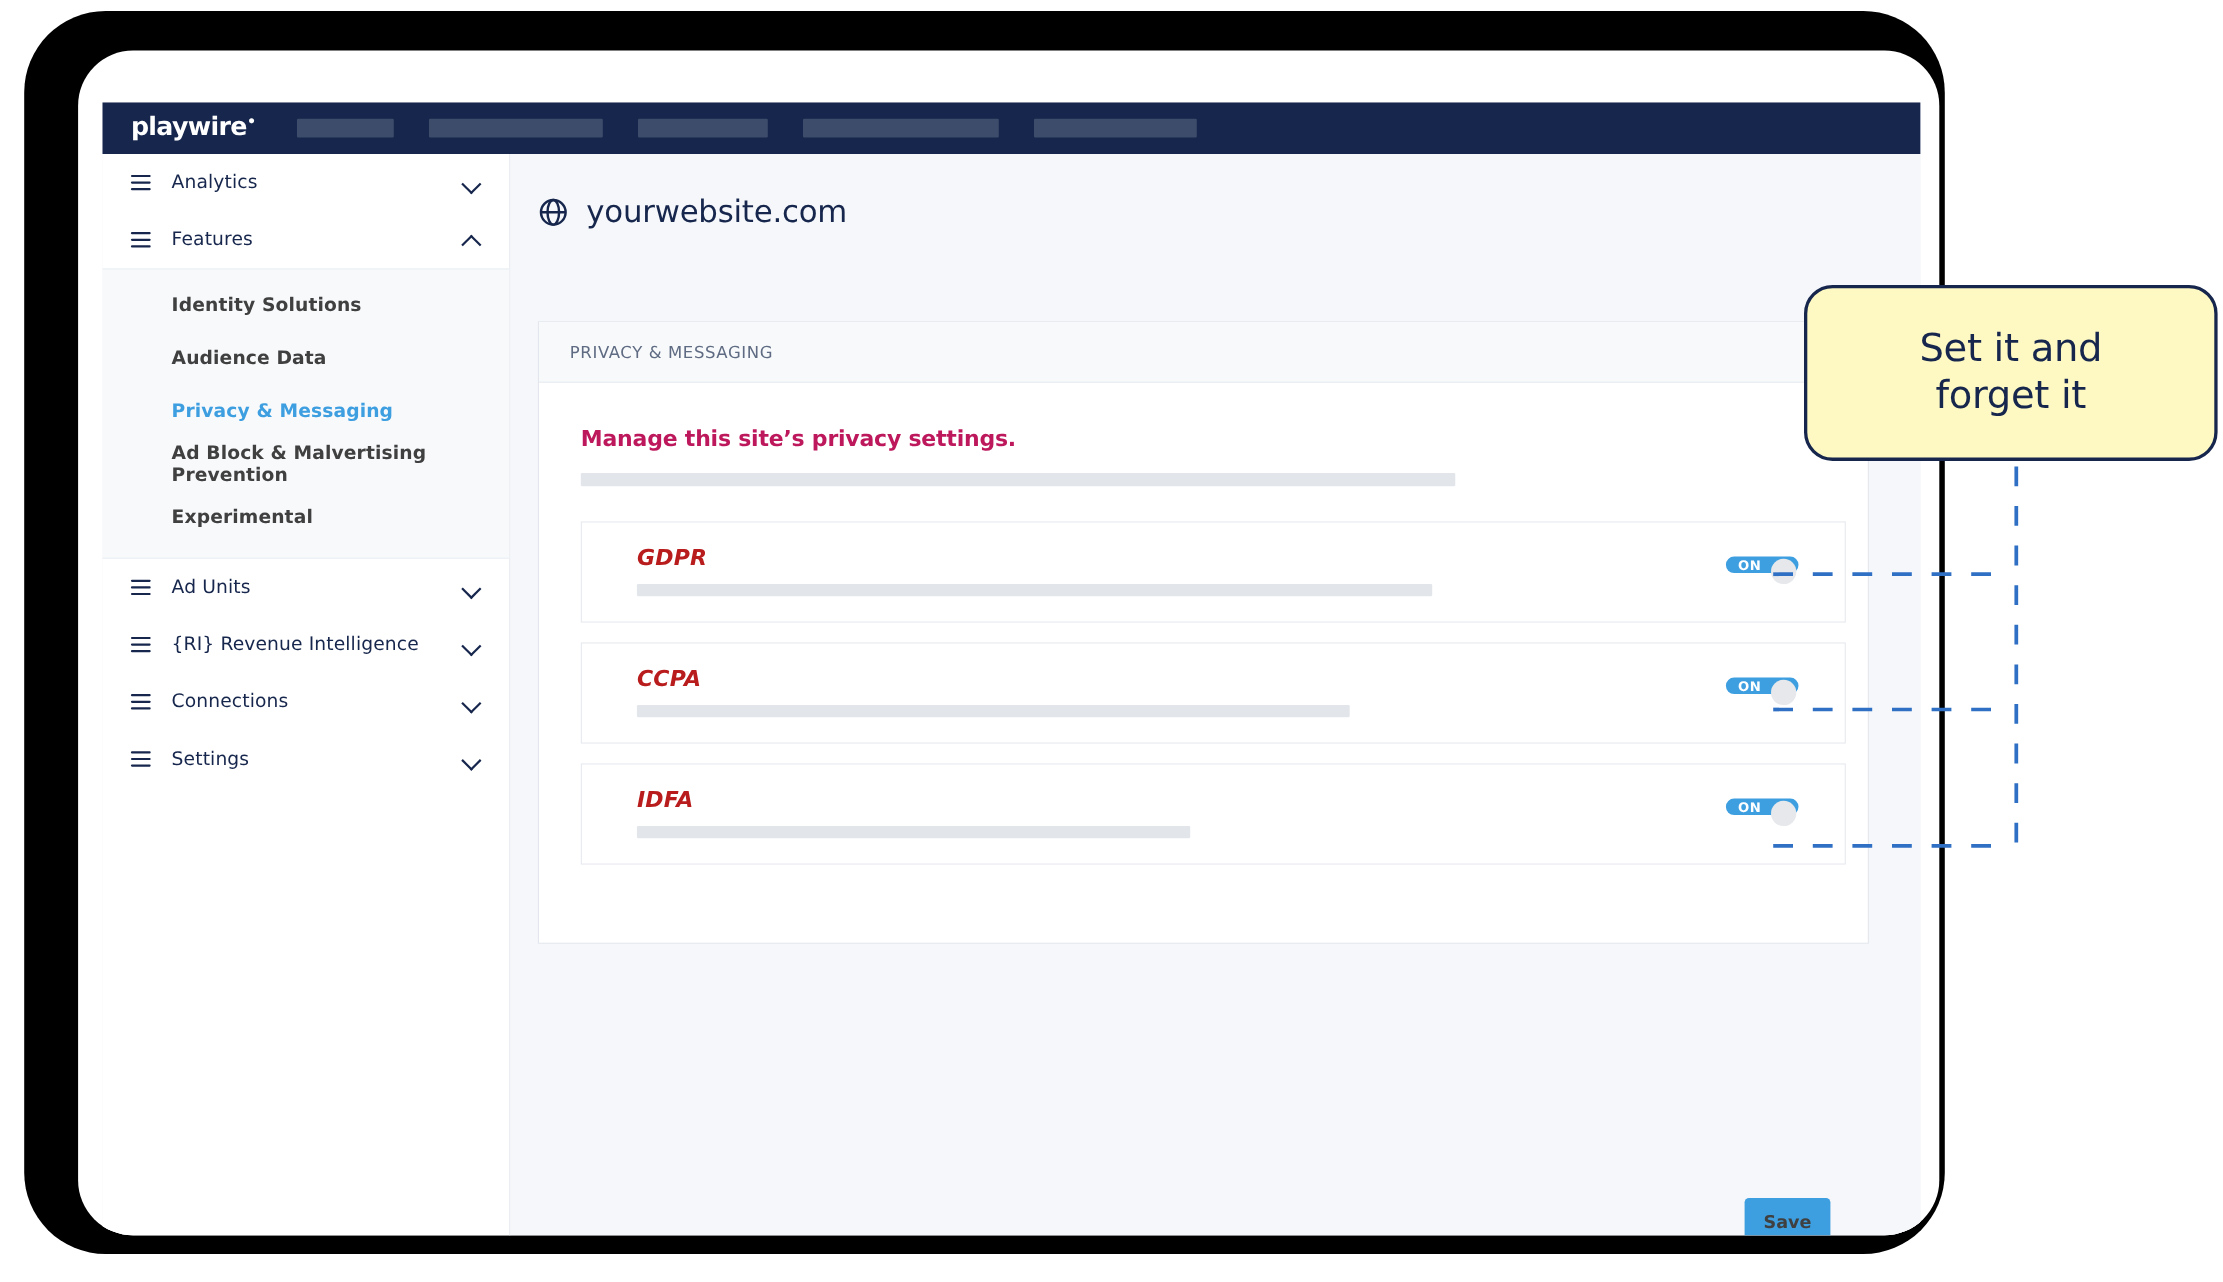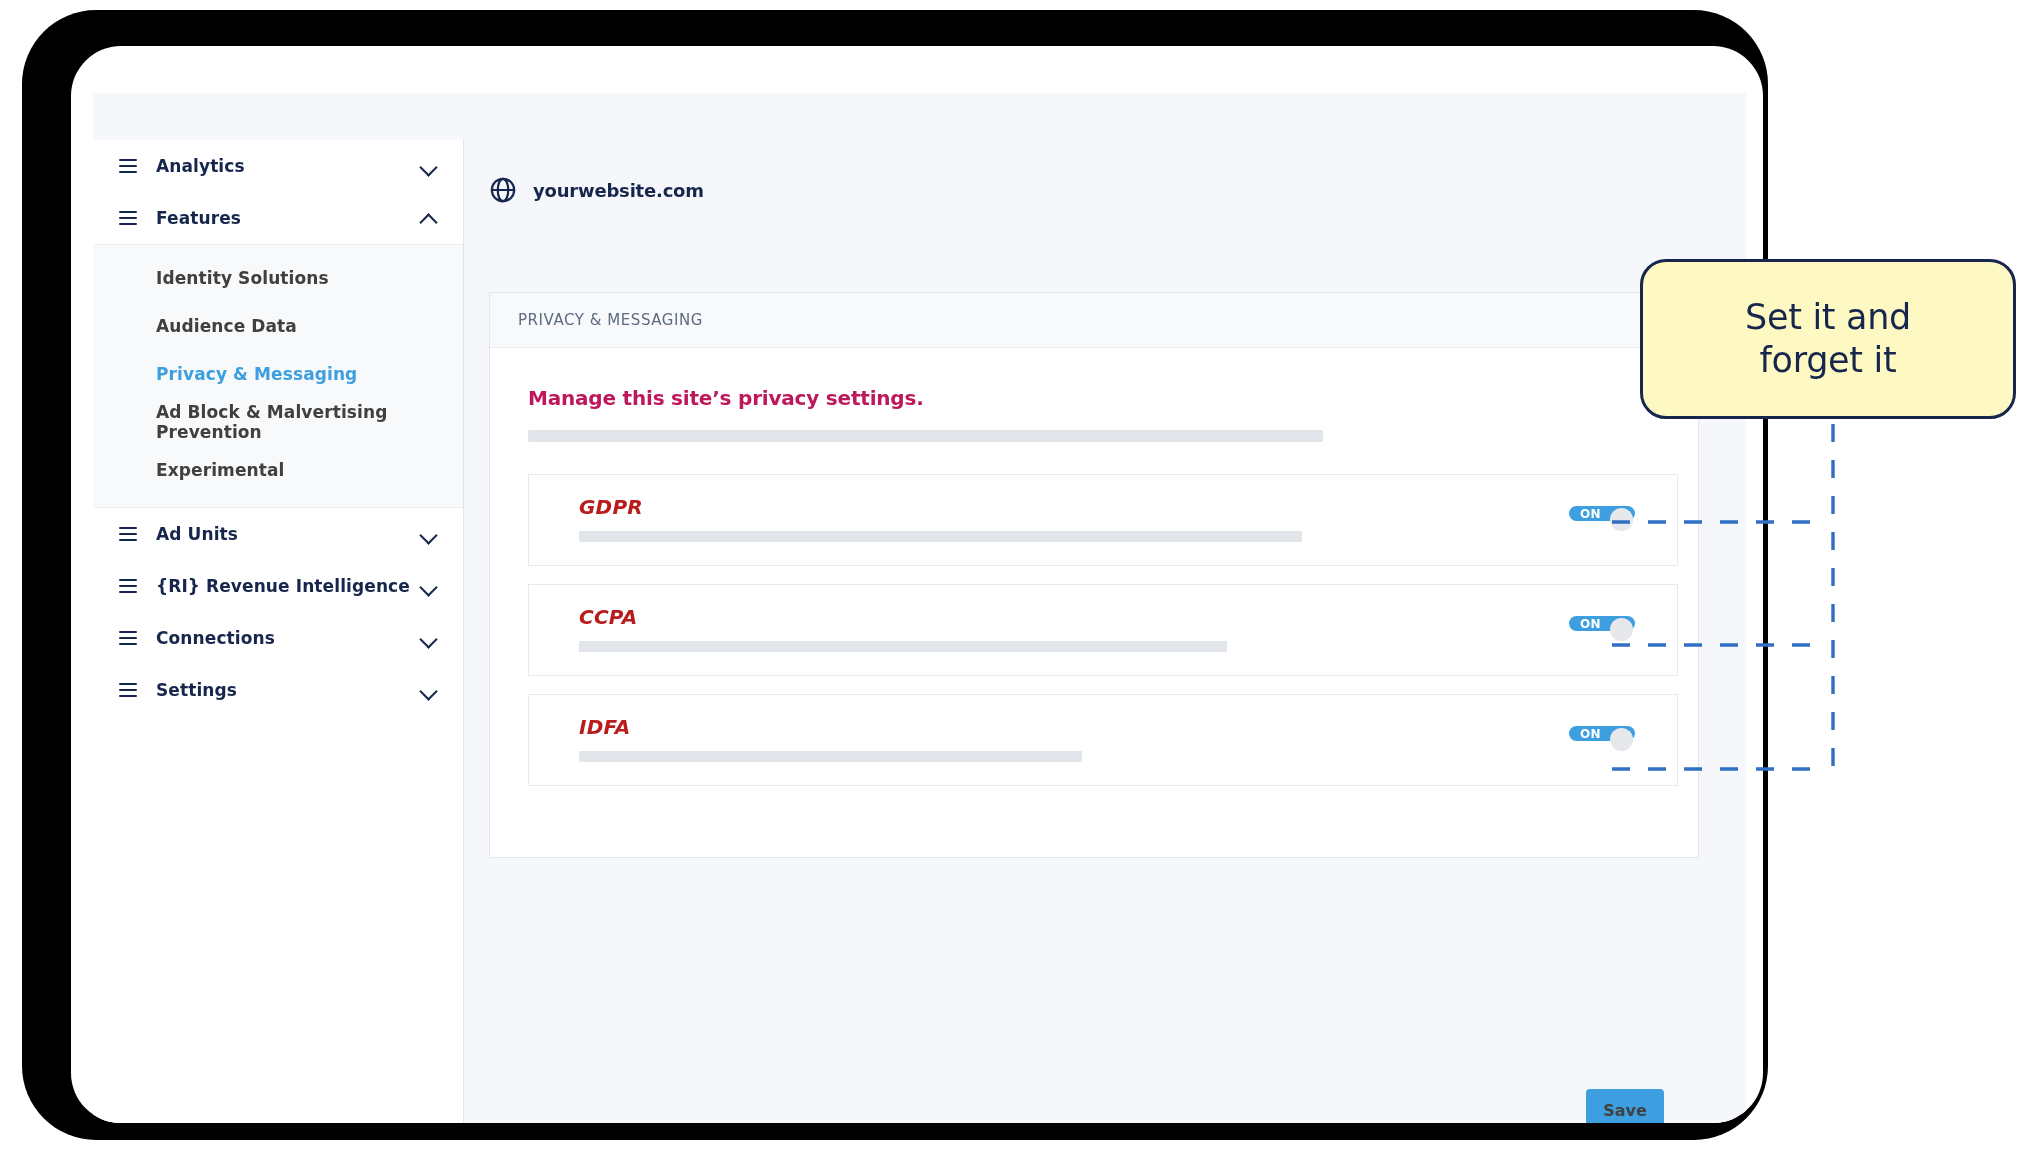--- a/index.html
+++ b/index.html
@@ -113,21 +113,21 @@
   .hamburger-icon i {
     display: block;
     height: 2.2px;
     background: #16264c;
     border-radius: 1px;
   }
   .nav-group-label {
     flex: 1 1 auto;
     color: #16264c;
     font-size: 17px;
-    font-weight: 700;
+    font-weight: 400;
     letter-spacing: 0.1px;
   }
   .chev {
     width: 17px;
     height: 10px;
     flex: 0 0 auto;
     position: relative;
   }
   .chev::before {
     content: "";
@@ -181,22 +181,22 @@
     align-items: center;
     padding: 36px 0 0 25px;
   }
   #globe-icon {
     width: 28px;
     height: 28px;
     margin-right: 16px;
     flex: 0 0 auto;
   }
   #site-title {
-    font-size: 18px;
-    font-weight: 700;
+    font-size: 28px;
+    font-weight: 400;
     color: #16264c;
     letter-spacing: -0.2px;
   }
 
   #panel {
     position: absolute;
     left: 25px;
     top: 152px;
     width: 1210px;
     height: 566px;
@@ -342,20 +342,30 @@
   }
 </style>
 </head>
 <body>
 
 <div id="device-bezel">
   <div id="device-screen">
 
     <div id="app-window">
 
+      <div id="top-navbar">
+        <div id="brand-logo">
+          <span>playwire</span><span class="brand-star">•</span>
+        </div>
+        <div class="nav-placeholder" style="width:88px"></div>
+        <div class="nav-placeholder" style="width:158px"></div>
+        <div class="nav-placeholder" style="width:118px"></div>
+        <div class="nav-placeholder" style="width:178px"></div>
+        <div class="nav-placeholder" style="width:148px"></div>
+      </div>
 
       <div id="sidebar">
 
         <div class="nav-group">
           <span class="hamburger-icon">
               <i></i>
               <i></i>
               <i></i>
             </span>
           <span class="nav-group-label">Analytics</span>

